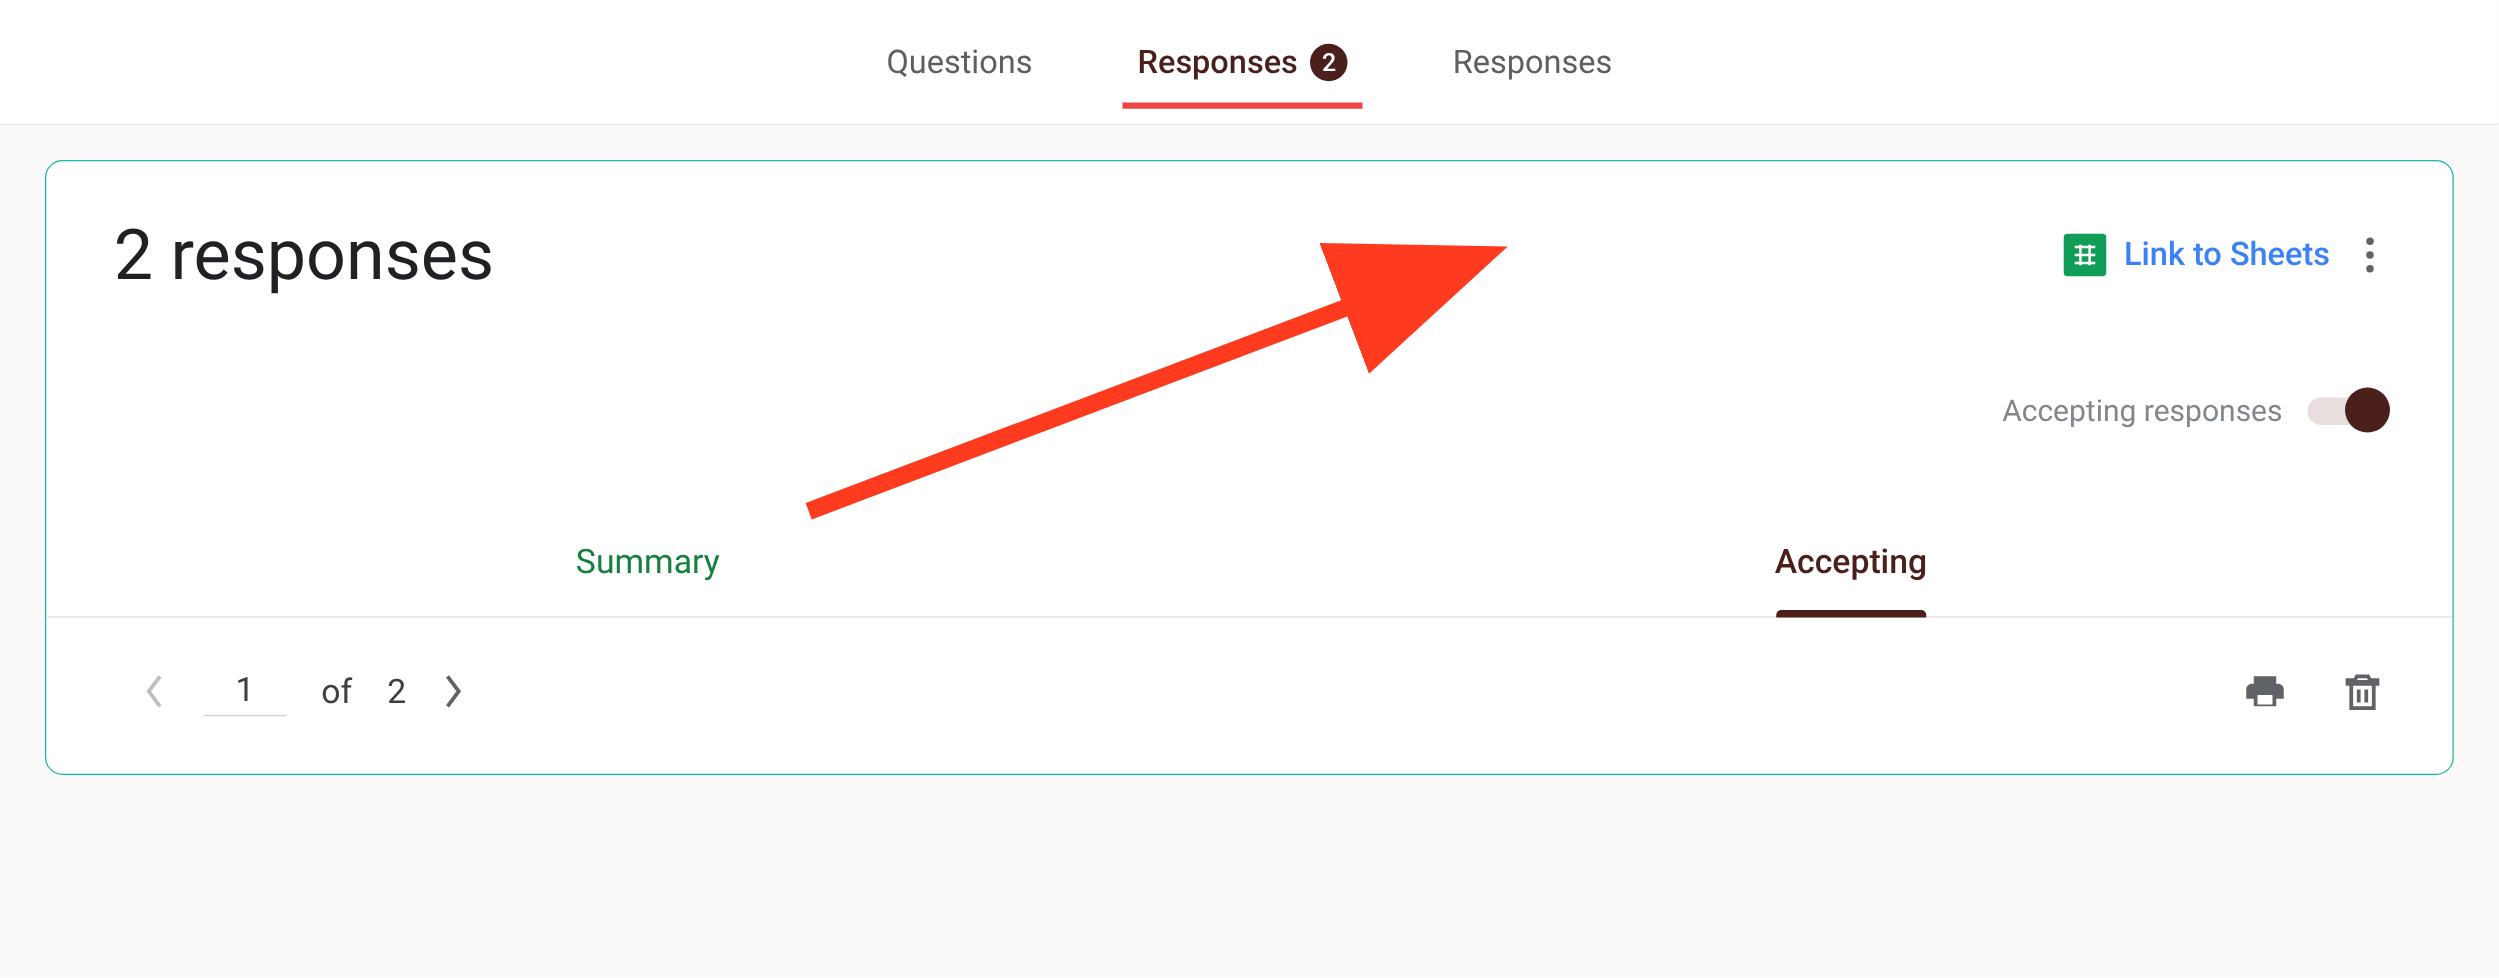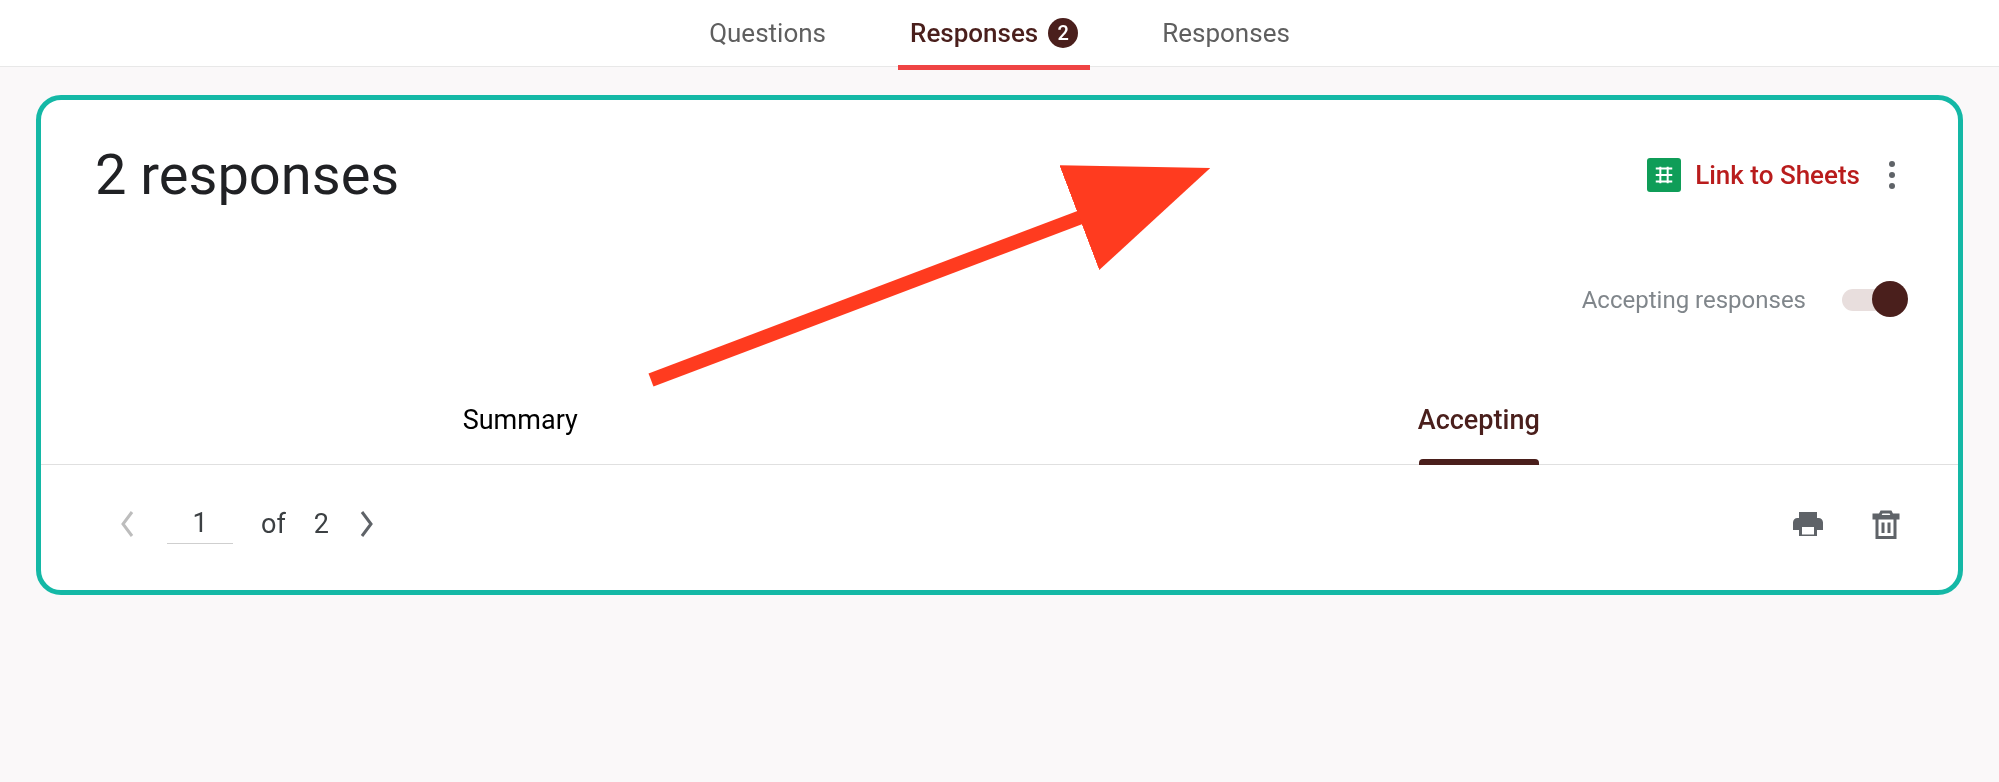--- a/index.html
+++ b/index.html
@@ -9,21 +9,21 @@
     width: 1999px;
     height: 782px;
     overflow: hidden;
   }
   
   
   .top-tabs {
     display: flex;
     justify-content: center;
     align-items: center;
-    height: 67px;
+    height: 100px;
     background: #fff;
     border-bottom: 1px solid #e8e8e8;
     gap: 60px;
   }
   .top-tab {
     font-size: 26px;
     color: #5f5f5f;
     cursor: pointer;
     padding: 22px 12px 22px 12px;
     display: flex;
@@ -46,22 +46,22 @@
     align-items: center;
     justify-content: center;
     font-size: 20px;
     font-weight: 500;
   }
   
   
   .card {
     margin: 28px 36px;
     background: #fff;
-    border: 5px solid #14b8a6;
-    border-radius: 25px;
+    border: 1px solid #14b8a6;
+    border-radius: 14px;
     position: relative;
     overflow: hidden;
   }
   
   .header-row {
     display: flex;
     align-items: center;
     justify-content: space-between;
     padding: 42px 54px 0 54px;
   }
@@ -85,41 +85,41 @@
     width: 34px;
     height: 34px;
     background: #0f9d58;
     border-radius: 3px;
     display: flex;
     align-items: center;
     justify-content: center;
   }
   .sheets-icon svg { width: 22px; height: 22px; }
   .sheets-text {
-    color: #b91c1c;
+    color: #3b82f6;
     font-size: 26px;
     font-weight: 500;
   }
   .more-btn {
     color: #5f6368;
     font-size: 30px;
     cursor: pointer;
     padding: 8px;
     display: flex;
     align-items: center;
   }
   .more-btn svg { width: 8px; height: 30px; }
   
   
   .accepting-row {
     display: flex;
     justify-content: flex-end;
     align-items: center;
     padding: 78px 54px 0 54px;
-    gap: 36px;
+    gap: 20px;
   }
   .accepting-label {
     font-size: 24px;
     color: #80868b;
   }
   .switch {
     width: 62px;
     height: 22px;
     background: #e8dedd;
     border-radius: 22px;
@@ -139,21 +139,21 @@
   
   .sub-tabs {
     display: flex;
     margin-top: 72px;
     border-bottom: 1px solid #e0e0e0;
   }
   .sub-tab {
     flex: 1;
     text-align: center;
     font-size: 27px;
-    color: #000000;
+    color: #15803d;
     cursor: pointer;
     padding: 18px 0 28px 0;
     position: relative;
   }
   .sub-tab.active {
     color: #4a1f1c;
     font-weight: 500;
   }
   .sub-tab.active::after {
     content: "";

